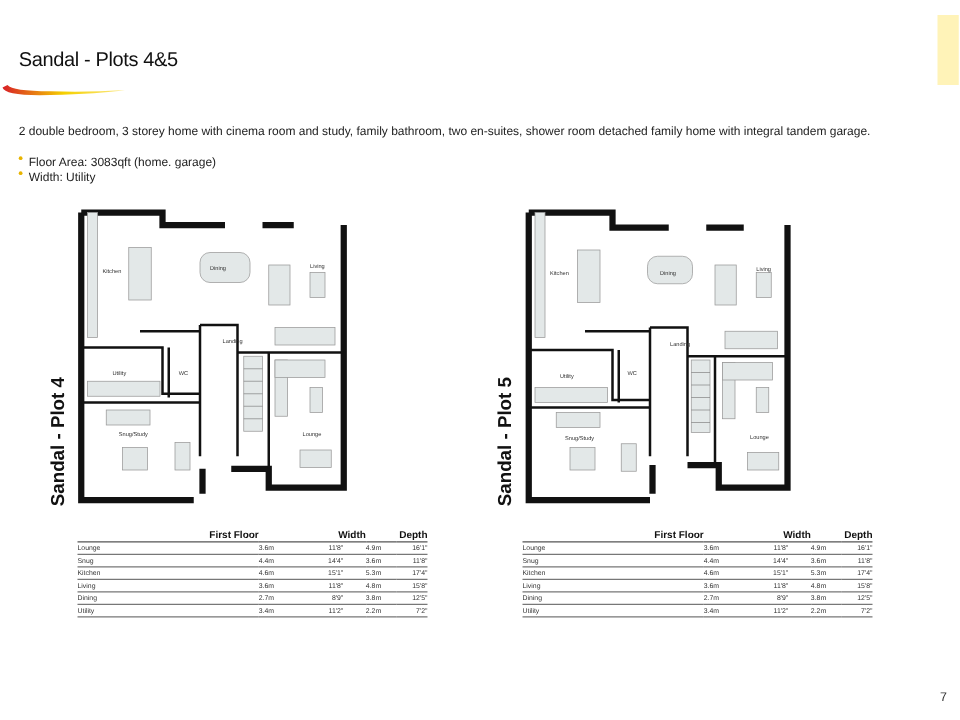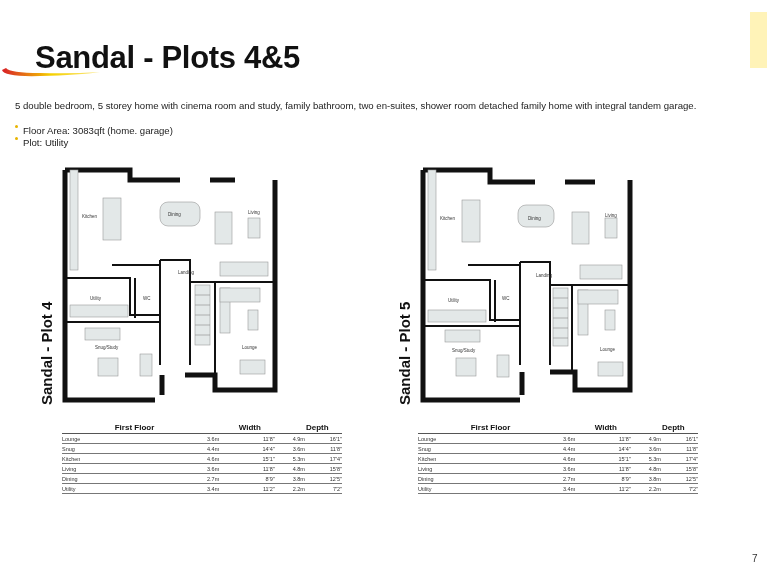--- a/index.html
+++ b/index.html
@@ -1,28 +1,28 @@
 <!DOCTYPE html>
 <html><head>
 <meta charset="utf-8">
 <style>
   html,body{margin:0;padding:0;background:#fff;}
   body{width:768px;height:576px;position:relative;overflow:hidden;font-family:"Liberation Sans",sans-serif;color:#222;}
   .accent-bar{position:absolute;left:750px;top:12px;width:17px;height:56px;background:#fff3b8;}
-  .title{position:absolute;left:15px;top:40px;font-size:31px;font-weight:bold;color:#111;letter-spacing:-0.3px;margin-left:20px;}
+  .title{position:absolute;left:15px;top:40px;font-size:16px;font-weight:normal;color:#111;letter-spacing:-0.3px;}
   .swoosh{position:absolute;left:0;top:62px;width:110px;height:18px;}
   .desc{position:absolute;left:15px;top:100px;font-size:9.6px;color:#222;white-space:nowrap;}
   .bullets{position:absolute;left:15px;top:125px;font-size:9.6px;line-height:12px;}
   .bullets .b{display:flex;align-items:flex-start;}
   .bullets .dot{width:3px;height:3px;border-radius:50%;background:#e8b400;margin-right:5px;}
   .plan{position:absolute;top:150px;width:270px;height:260px;}
   .plan-label{position:absolute;font-size:15px;font-weight:bold;color:#111;transform:rotate(-90deg);transform-origin:left top;white-space:nowrap;}
   .room-label{position:absolute;font-size:4.5px;color:#333;}
   table.dims{position:absolute;top:423px;border-collapse:collapse;font-size:5.5px;color:#333;}
-  table.dims th{font-size:8px;font-weight:bold;color:#111;text-align:center;padding:0 0 1px 0;border-bottom:1.5px solid #555;}
+  table.dims th{font-size:8px;font-weight:bold;color:#111;text-align:right;padding:0 0 1px 0;border-bottom:1.5px solid #555;}
   table.dims td{padding:2px 0 1px 0;border-bottom:1px solid #777;}
   table.dims .num{text-align:right;}
   .page-num{position:absolute;left:752px;top:553px;font-size:10px;color:#333;}
 </style>
 </head>
 <body>
 
 <div class="accent-bar"></div>
 
 <div class="title">Sandal - Plots 4&amp;5</div>
@@ -30,31 +30,31 @@
   <defs>
     <linearGradient id="sw" x1="0" x2="1">
       <stop offset="0" stop-color="#d81f26"></stop>
       <stop offset="0.5" stop-color="#f5d000"></stop>
       <stop offset="1" stop-color="#fbe98a"></stop>
     </linearGradient>
   </defs>
   <path d="M2 8 Q4 15 40 14 Q80 13 100 10 Q70 12 40 11 Q10 11 6 6 Z" fill="url(#sw)"></path>
 </svg>
 
-<div class="desc">5 double bedroom, 5 storey home with cinema room and study, family bathroom, two en-suites, shower room detached family home with integral tandem garage.</div>
+<div class="desc">2 double bedroom, 3 storey home with cinema room and study, family bathroom, two en-suites, shower room detached family home with integral tandem garage.</div>
 
 <div class="bullets">
   <div class="b">
     <span class="dot"></span>
     <span>Floor Area:</span>&nbsp;
     <span>3083qft (home. garage)</span>
   </div>
   <div class="b">
     <span class="dot"></span>
-    <span>Plot:</span>&nbsp;
+    <span>Width:</span>&nbsp;
     <span>Utility</span>
   </div>
 </div>
 
 <div class="plan" style="left:30px;">
   <svg width="270" height="260" viewBox="0 0 270 260">
     <g fill="none" stroke="#111" stroke-width="5">
       <path d="M35 20 L35 250 L125 250"></path>
       <path d="M35 20 L100 20 L100 30 L150 30"></path>
       <path d="M180 30 L205 30"></path>

